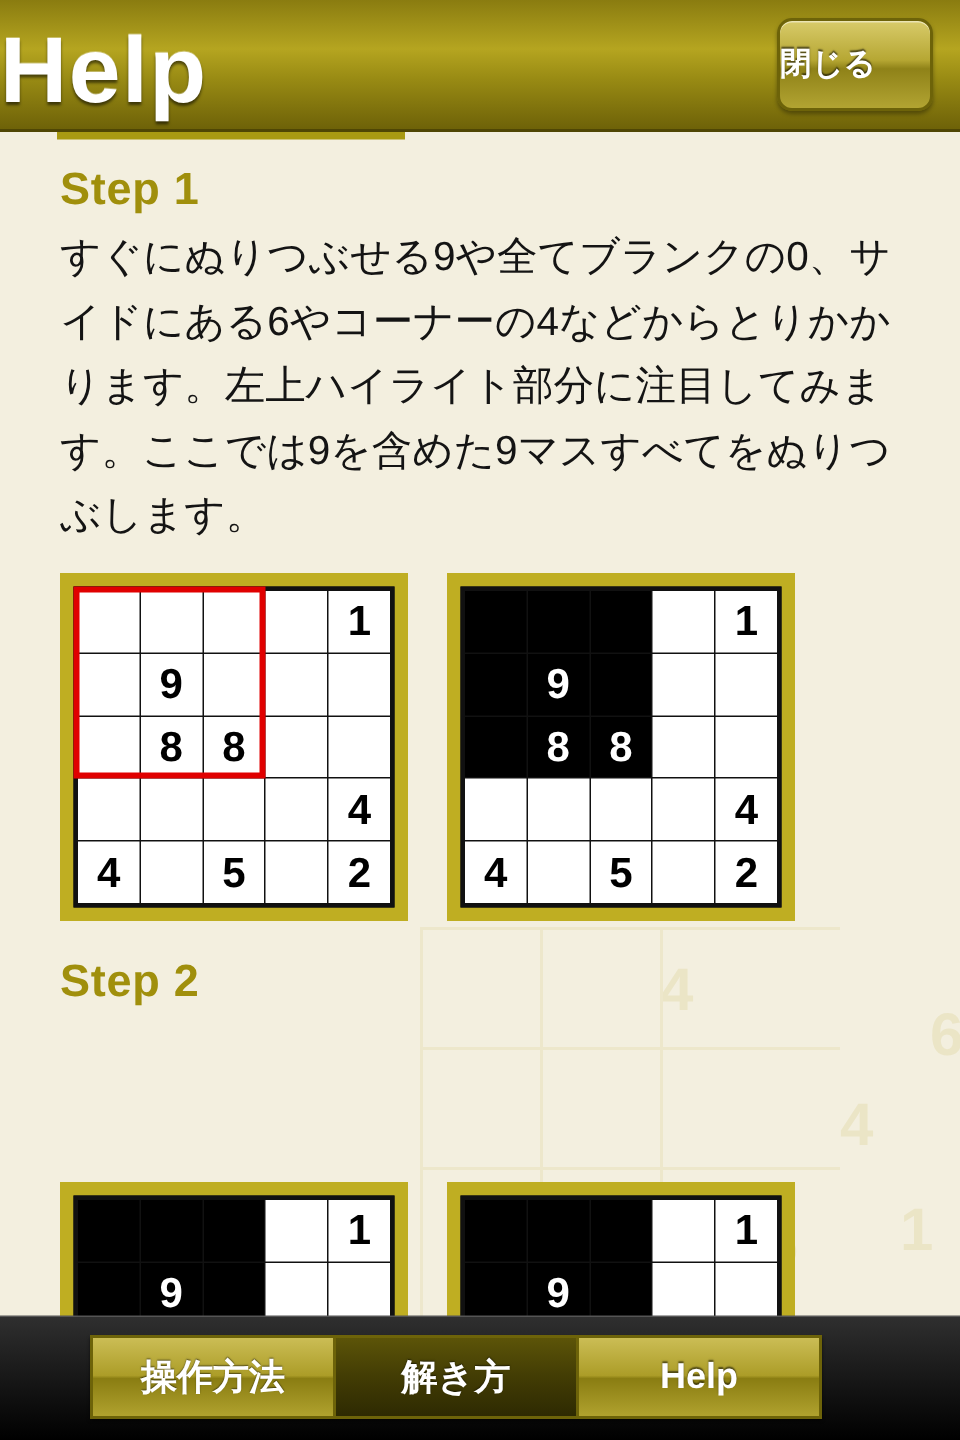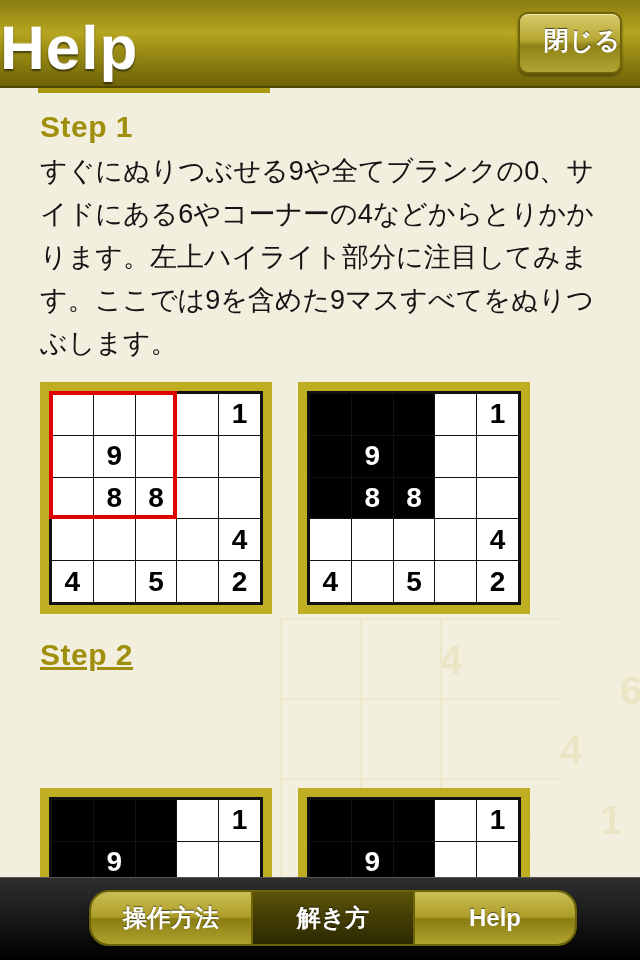--- a/index.html
+++ b/index.html
@@ -23,24 +23,23 @@
     font-size:62px;font-weight:bold;color:#ffffff;letter-spacing:1px;
     text-shadow:0 2px 2px rgba(0,0,0,.55), 0 -1px 0 rgba(255,255,255,.35);
     font-family:"Liberation Sans",sans-serif;
   }
   .close-btn{
     position:absolute;right:18px;top:12px;width:104px;height:62px;
     border-radius:10px;
     background:linear-gradient(to bottom,#d8cb6a 0%,#b6a733 45%,#8f8218 55%,#b2a432 100%);
     border:2px solid #6d6309;
     box-shadow:inset 0 1px 0 rgba(255,255,255,.5),0 2px 3px rgba(0,0,0,.35);
-    color:#fff;font-size:25px;font-weight:bold;line-height:58px;text-align:right;
+    color:#fff;font-size:21px;font-weight:bold;line-height:58px;text-align:left;
     text-shadow:0 -1px 1px rgba(0,0,0,.6);
     box-sizing:border-box;
-    font-family:Liberation Mono, monospace;
   }
 
   
   .content{
     position:absolute;left:0;top:88px;width:640px;height:790px;
     background:#f3efdf;
     overflow:hidden;
   }
   
   .watermark{
@@ -95,22 +94,22 @@
     pointer-events:none;
   }
 
   
   .footer{
     position:absolute;left:0;bottom:0;width:640px;height:82px;
     background:linear-gradient(to bottom,#2f2f2f 0%,#151515 55%,#000 100%);
     border-top:1px solid #555;
   }
   .seg{
-    position:absolute;left:89px;top:12px;width:488px;height:56px;
-    border:2px solid #6d6309;border-radius:20px;overflow:hidden;
+    position:absolute;left:60px;top:12px;width:488px;height:56px;
+    border:2px solid #6d6309;border-radius:0;overflow:hidden;
     display:flex;box-sizing:border-box;
     box-shadow:0 1px 2px rgba(0,0,0,.6);
   }
   .seg-item{
     flex:1;display:flex;align-items:center;justify-content:center;
     font-size:24px;font-weight:bold;color:#ffffff;
     background:linear-gradient(to bottom,#cbbd55 0%,#ac9d28 48%,#8a7d12 52%,#b0a22e 100%);
     text-shadow:0 -1px 1px rgba(0,0,0,.55);
     border-right:2px solid #6d6309;
     box-sizing:border-box;
@@ -205,21 +204,21 @@
           <div class="cell"></div>
           <div class="cell">4</div>
           <div class="cell">4</div>
           <div class="cell"></div>
           <div class="cell">5</div>
           <div class="cell"></div>
           <div class="cell">2</div>
         </div>
     </div>
 
-    <div class="step-title" style="top:550px;text-decoration:underline;">Step 2</div>
+    <div class="step-title" style="top:550px;">Step 2</div>
 
     <div class="fig" id="fig-s2a" style="left:40px;top:700px;width:232px;height:232px;overflow:hidden;">
       <div class="grid" id="grid-s2a">
           <div class="cell filled"></div>
           <div class="cell filled"></div>
           <div class="cell filled"></div>
           <div class="cell"></div>
           <div class="cell">1</div>
           <div class="cell filled"></div>
           <div class="cell filled">9</div>

